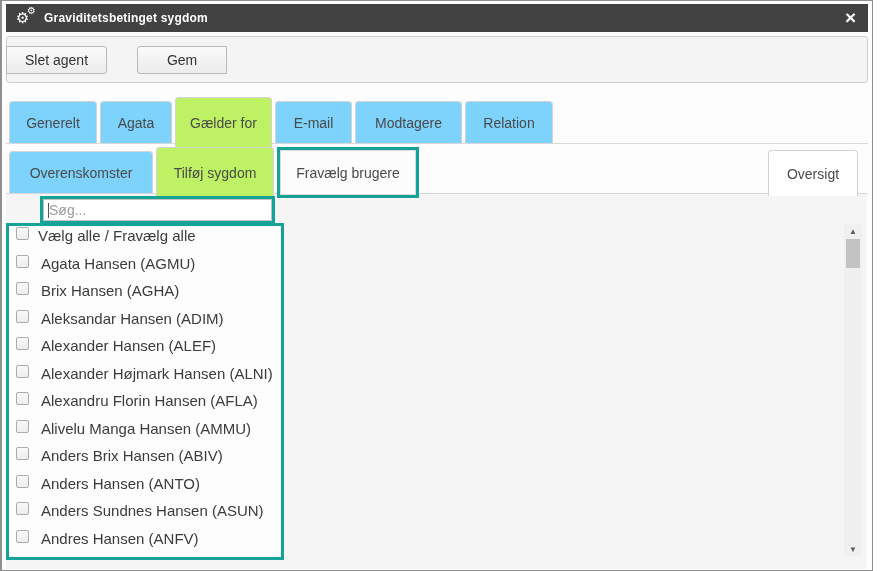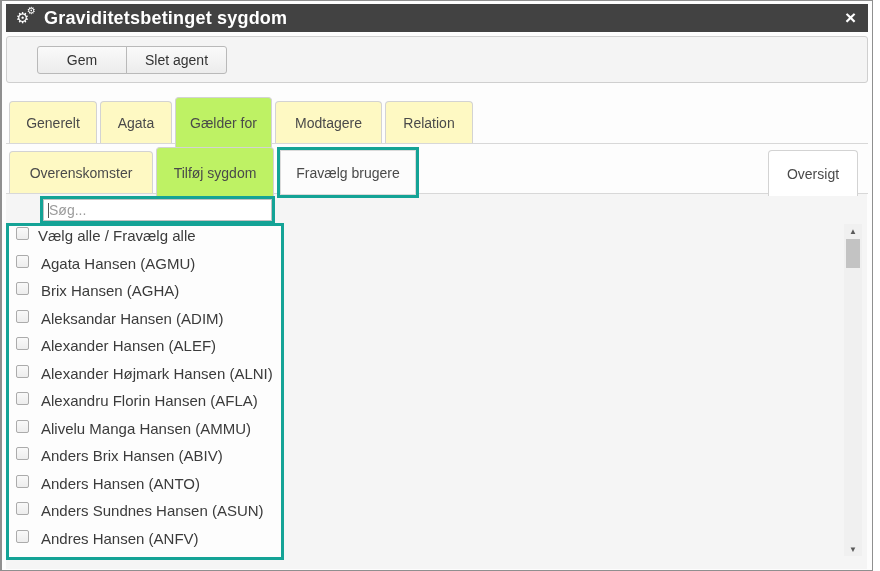--- a/index.html
+++ b/index.html
@@ -5,35 +5,35 @@
   html,body{margin:0;padding:0;width:880px;height:571px;background:#fff;
     font-family:"Liberation Sans","DejaVu Sans",sans-serif;overflow:hidden;}
   .dialog{position:absolute;left:0;top:0;width:873px;height:571px;box-sizing:border-box;
     background:#fdfdfd;border:1px solid #8f8f8f;border-left-width:2px;}
   
   .titlebar{position:absolute;left:4px;right:4px;top:3px;height:28px;background:#424242;
     color:#fff;display:flex;align-items:center;padding:0 10px;box-sizing:border-box;}
   .titlebar .gears{position:relative;width:22px;height:20px;margin-right:6px;flex:0 0 auto;}
   .titlebar .gears .g1{position:absolute;left:0;top:1px;font-size:15px;line-height:18px;}
   .titlebar .gears .g2{position:absolute;left:11px;top:-3px;font-size:10px;line-height:12px;}
-  .titlebar .title{font-size:18px;font-weight:bold;letter-spacing:.2px;flex:1;}
+  .titlebar .title{font-size:12px;font-weight:bold;letter-spacing:.2px;flex:1;}
   .titlebar .close{font-size:19px;font-weight:bold;line-height:20px;cursor:pointer;padding:0 2px;}
   
   .toolbar{position:absolute;left:4px;right:4px;top:35px;height:47px;background:#f4f4f4;
     border:1px solid #cfcfcf;border-radius:3px;box-sizing:border-box;display:flex;align-items:center;}
   .btn{height:28px;border:1px solid #b9b9b9;background:linear-gradient(#fafafa,#ececec);
     color:#333;font-size:14px;font-family:inherit;padding:0 18px;cursor:pointer;box-sizing:border-box;}
   .btn.save{margin-left:30px;min-width:90px;border-radius:3px 0 0 3px;}
   .btn.del{margin-left:-1px;min-width:86px;border-radius:0 3px 3px 0;}
   
   .tabbar{position:absolute;left:4px;right:4px;display:flex;align-items:flex-end;
     padding-left:3px;border-bottom:1px solid #d8d8d8;box-sizing:border-box;}
   .tabbar.row1{top:100px;height:43px;}
   .tabbar.row2{top:150px;height:43px;}
-  .tab{height:42px;box-sizing:border-box;background:#fef9c3;border:1px solid #d3d3d3;border-bottom:none;
+  .tab{height:42px;box-sizing:border-box;background:#7dd3fc;border:1px solid #d3d3d3;border-bottom:none;
     border-radius:4px 4px 0 0;margin-right:3px;display:flex;align-items:center;justify-content:center;
     font-size:14px;color:#4a4a4a;cursor:pointer;padding:0 8px;flex:0 0 auto;}
   .tab.active{background:#bef264;height:50px;margin-bottom:-4px;position:relative;z-index:2;}
   .row2 .tab.active{height:51px;margin-bottom:-5px;}
   .tab.right{margin-left:auto;margin-right:10px;background:#fff;height:46px;margin-bottom:-3px;z-index:2;position:relative;}
   .hl{border:3px solid #14a396;}
   .hl-tab-wrap{align-self:flex-end;margin-bottom:-5px;margin-right:12px;position:relative;z-index:3;
     box-sizing:border-box;height:51px;display:flex;background:#fff;justify-content:center;}
   .hl-tab-wrap .tab{height:100%;margin:0;border-radius:0;border:1px solid #dadada;background:#fcfcfc;}
   
@@ -65,28 +65,29 @@
   <div class="titlebar" style="background: rgb(66, 66, 66);">
     <span class="gears">
       <span class="g1">⚙</span>
       <span class="g2">⚙</span>
     </span>
     <span class="title">Graviditetsbetinget sygdom</span>
     <span class="close">×</span>
   </div>
 
   <div class="toolbar">
+    <button class="btn del">Slet agent</button>
     <button class="btn save">Gem</button>
-    <button class="btn del">Slet agent</button>
   </div>
 
   <div class="tabbar row1">
     <div class="tab" style="min-width:88px">Generelt</div>
     <div class="tab" style="min-width:72px">Agata</div>
     <div class="tab active" style="min-width:97px">Gælder for</div>
+    <div class="tab" style="min-width:77px">E-mail</div>
     <div class="tab" style="min-width:107px">Modtagere</div>
     <div class="tab" style="min-width:88px">Relation</div>
   </div>
 
   <div class="tabbar row2">
     <div class="tab" style="min-width:144px">Overenskomster</div>
     <div class="tab active" style="min-width:118px">Tilføj sygdom</div>
     <div class="hl-tab-wrap hl" style="border-color: rgb(20, 163, 150);">
       <div class="tab" style="min-width:136px">Fravælg brugere</div>
     </div>

